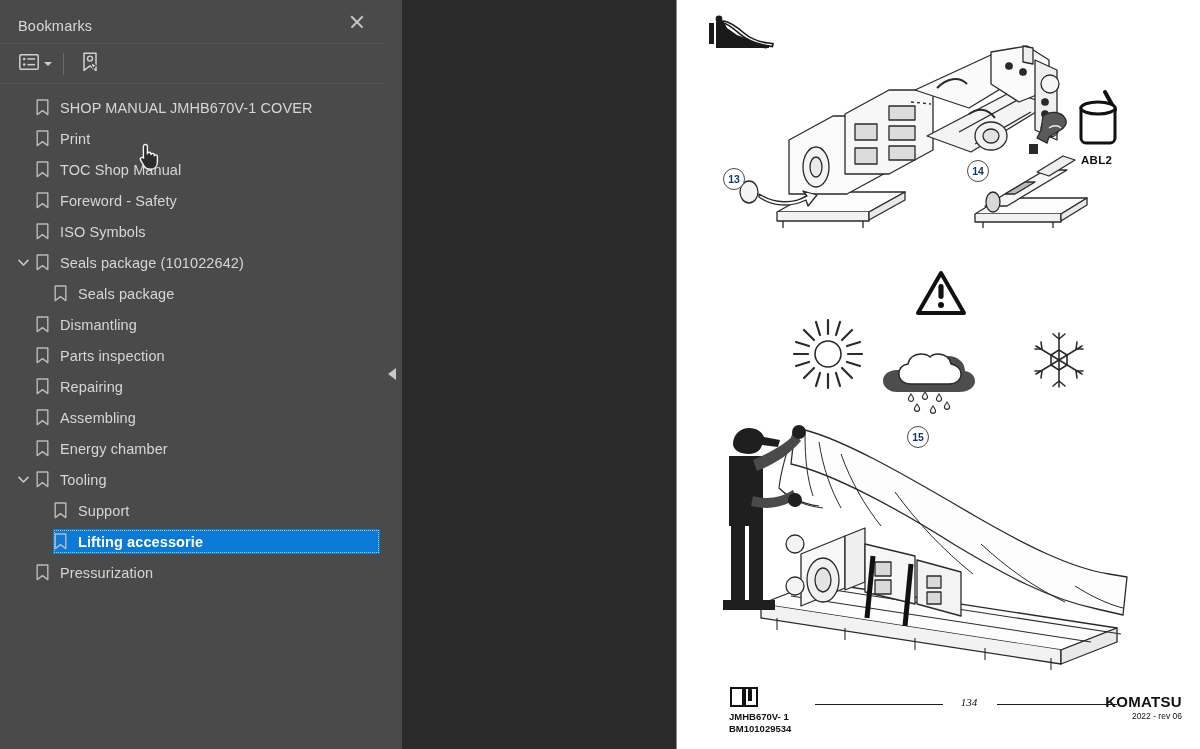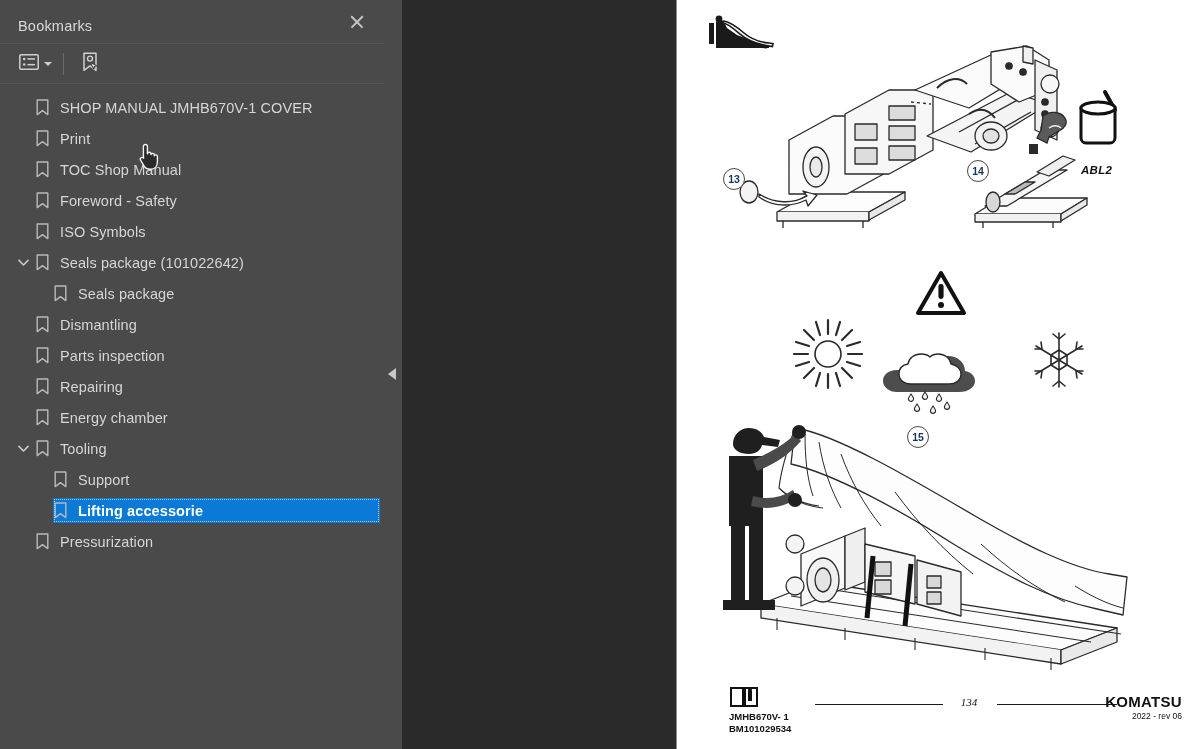--- a/index.html
+++ b/index.html
@@ -263,20 +263,29 @@
           </span>
           <span class="bk-label">Repairing</span>
         </div>
         <div class="bk-row">
           <span class="bk-twisty"></span>
           <span class="bk-mark">
             <svg width="13" height="17" viewBox="0 0 13 17">
               <path d="M1.2 1h10.6v14.6L6.5 11.6 1.2 15.6z" fill="none" stroke="#b9b9b9" stroke-width="1.4" stroke-linejoin="round"></path>
             </svg>
           </span>
+          <span class="bk-label">Assembling</span>
+        </div>
+        <div class="bk-row">
+          <span class="bk-twisty"></span>
+          <span class="bk-mark">
+            <svg width="13" height="17" viewBox="0 0 13 17">
+              <path d="M1.2 1h10.6v14.6L6.5 11.6 1.2 15.6z" fill="none" stroke="#b9b9b9" stroke-width="1.4" stroke-linejoin="round"></path>
+            </svg>
+          </span>
           <span class="bk-label">Energy chamber</span>
         </div>
         <div class="bk-row">
           <span class="bk-twisty">
             <svg width="11" height="8" viewBox="0 0 11 8">
               <path d="M1 1.4l4.5 4.6L10 1.4" fill="none" stroke="#c9c9c9" stroke-width="1.6" stroke-linecap="round" stroke-linejoin="round"></path>
             </svg>
           </span>
           <span class="bk-mark">
             <svg width="13" height="17" viewBox="0 0 13 17">
@@ -413,21 +422,21 @@
         </svg>
       </div>
 
       <div class="ill" style="left:394px; top:88px;">
         <svg width="60" height="62" viewBox="0 0 60 62">
           <path d="M34 4l10 18" stroke="#111" stroke-width="4" fill="none" stroke-linecap="round"></path>
           <path d="M10 20h34v30a5 5 0 0 1-5 5H15a5 5 0 0 1-5-5z" fill="#fff" stroke="#111" stroke-width="3"></path>
           <ellipse cx="27" cy="20" rx="17" ry="6" fill="#fff" stroke="#111" stroke-width="3"></ellipse>
         </svg>
       </div>
-      <div id="abl2-label" style="left:404px; top:164px; position:absolute;font-style:italic;">ABL2</div>
+      <div id="abl2-label" style="left:404px; top:154px; position:absolute;">ABL2</div>
 
       <div class="ill" style="left:238px; top:270px;">
         <svg width="52" height="46" viewBox="0 0 52 46">
           <path d="M26 3L49 43H3z" fill="#fff" stroke="#111" stroke-width="4" stroke-linejoin="round"></path>
           <rect x="23.4" y="14" width="5.2" height="15" rx="2.4" fill="#111"></rect>
           <circle cx="26" cy="35" r="3" fill="#111"></circle>
         </svg>
       </div>
 
       <div class="ill" style="left:116px; top:318px;">

